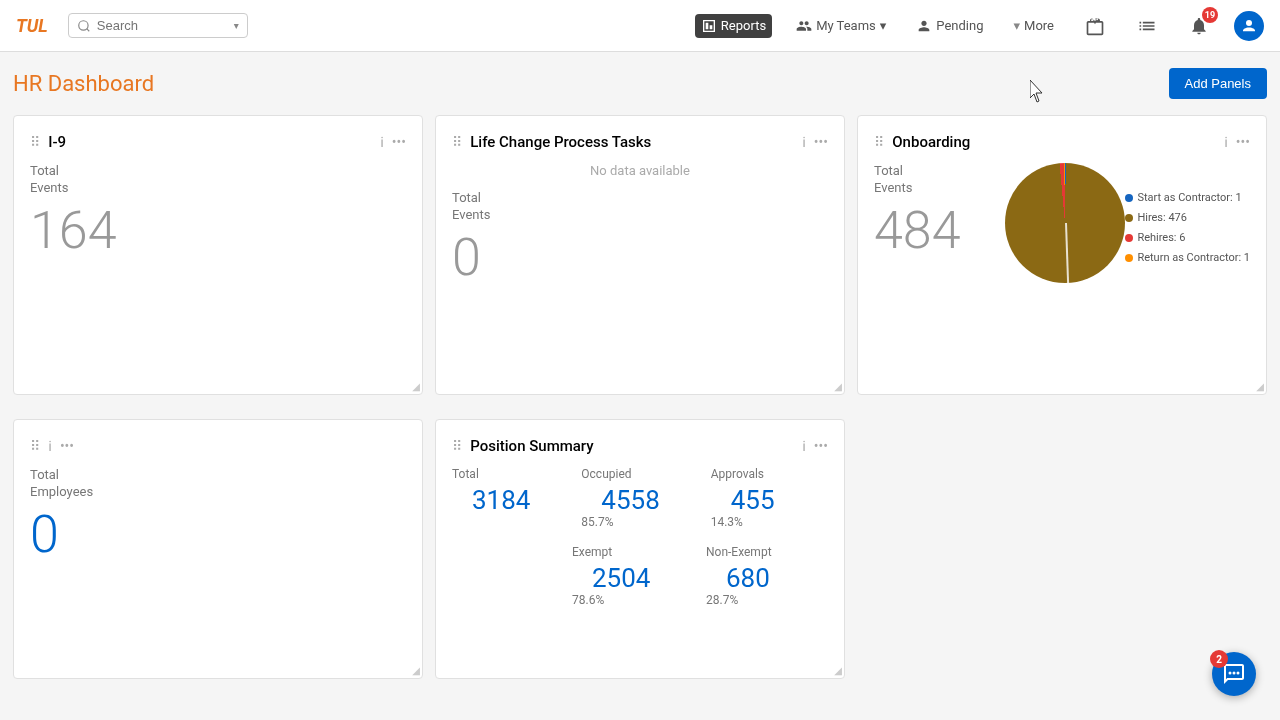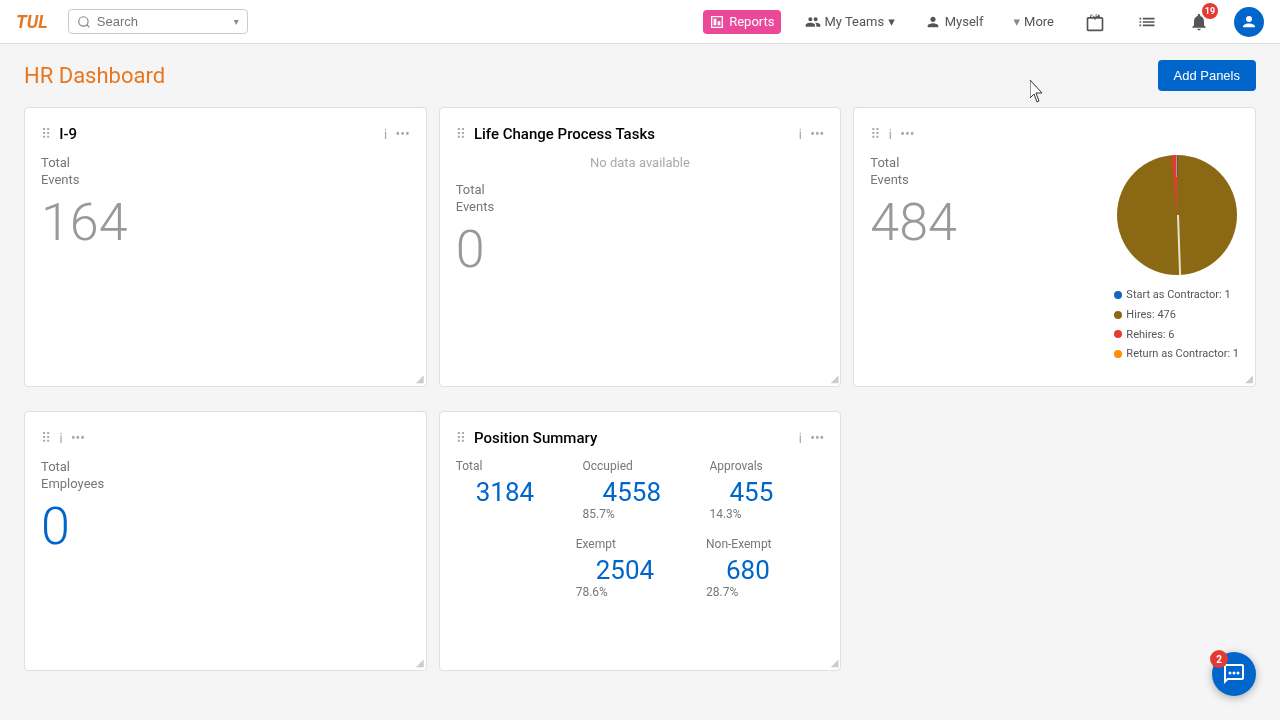--- a/index.html
+++ b/index.html
@@ -5,21 +5,21 @@
     * { box-sizing: border-box; margin: 0; padding: 0; }
     body { font-family: -apple-system, BlinkMacSystemFont, 'Segoe UI', Roboto, sans-serif; background: #f5f5f5; color: #333; overflow-x: hidden; }
 
     
     .navbar {
       background: #fff;
       border-bottom: 1px solid #ddd;
       display: flex;
       align-items: center;
       padding: 16px 16px;
-      height: 44px;
+      height: 52px;
       position: relative;
     }
     .navbar-logo {
       color: #e87722;
       font-weight: bold;
       font-size: 18px;
       margin-right: 20px;
       font-style: italic;
     }
     .navbar-search {
@@ -53,21 +53,21 @@
       display: flex;
       align-items: center;
       gap: 4px;
       font-size: 13px;
       color: #555;
       cursor: pointer;
       padding: 4px 6px;
       border-radius: 4px;
     }
     .nav-item svg { width: 16px; height: 16px; }
-    .nav-item.active { background: #ec4899; color: #fff; border-radius: 4px; }
+    .nav-item.active { background: #404040; color: #fff; border-radius: 4px; }
     .nav-icon-btn {
       width: 34px; height: 34px;
       display: flex; align-items: center; justify-content: center;
       border-radius: 50%;
       cursor: pointer;
       position: relative;
     }
     .badge {
       position: absolute;
       top: -2px; right: -2px;
@@ -84,21 +84,21 @@
       width: 30px; height: 30px;
       border-radius: 50%;
       border: 2px solid #0066cc;
       background: #0066cc;
       display: flex; align-items: center; justify-content: center;
       color: white; font-size: 12px;
       cursor: pointer;
     }
 
     
-    .page-content { padding: 16px 24px; }
+    .page-content { padding: 16px 13px; }
 
     .page-header {
       display: flex;
       align-items: center;
       justify-content: space-between;
       margin-bottom: 16px;
     }
     .page-title {
       font-size: 22px;
       color: #e87722;
@@ -178,21 +178,21 @@
 
     
     .onboarding-content {
       display: flex;
       gap: 12px;
       align-items: flex-start;
     }
     .onboarding-left { flex: 1; }
     .onboarding-right {
       display: flex;
-      flex-direction: column;
+      flex-direction: row;
       align-items: center;
     }
 
     
     .pie-container {
       width: 120px; height: 120px;
       position: relative;
     }
     .pie-legend {
       margin-top: 10px;
@@ -290,21 +290,21 @@
           <path d="M16 11c1.66 0 2.99-1.34 2.99-3S17.66 5 16 5c-1.66 0-3 1.34-3 3s1.34 3 3 3zm-8 0c1.66 0 2.99-1.34 2.99-3S9.66 5 8 5C6.34 5 5 6.34 5 8s1.34 3 3 3zm0 2c-2.33 0-7 1.17-7 3.5V19h14v-2.5c0-2.33-4.67-3.5-7-3.5zm8 0c-.29 0-.62.02-.97.05 1.16.84 1.97 1.97 1.97 3.45V19h6v-2.5c0-2.33-4.67-3.5-7-3.5z"></path>
         </svg>
       <span>My Teams</span>
       <span>▾</span>
     </div>
 
     <div class="nav-item">
       <svg width="16" height="16" viewBox="0 0 24 24" fill="#555">
           <path d="M12 12c2.21 0 4-1.79 4-4s-1.79-4-4-4-4 1.79-4 4 1.79 4 4 4zm0 2c-2.67 0-8 1.34-8 4v2h16v-2c0-2.66-5.33-4-8-4z"></path>
         </svg>
-      <span>Myself</span>
+      <span>Pending</span>
     </div>
 
     <div class="nav-item">
       <span style="color:#888">▾</span>
       <span>More</span>
     </div>
 
     <div class="nav-icon-btn">
       <svg width="20" height="20" viewBox="0 0 24 24" fill="#555">
           <path d="M20 6h-2.18c.07-.23.18-.46.18-.71 0-1.27-1.04-2.29-2.31-2.29C14.73 3 13.5 4.1 12 6.25 10.5 4.1 9.27 3 8.31 3 7.04 3 6 4.02 6 5.29c0 .25.11.48.18.71H4c-1.1 0-2 .9-2 2v13c0 1.1.9 2 2 2h16c1.1 0 2-.9 2-2V8c0-1.1-.9-2-2-2zm-5.31-3c.59 0 1.04.46 1.04 1.04 0 .58-.46 1.04-1.04 1.04-.9 0-1.86-.81-2.62-1.89.55-.12 1.76-.19 2.62-.19zM8.31 4c.86 0 2.07.07 2.62.19C10.17 5.27 9.21 6.08 8.31 6.08c-.58 0-1.04-.46-1.04-1.04C7.27 4.46 7.73 4 8.31 4zM20 21H4V8h6.92L12 9.87 13.08 8H20v13z"></path>
@@ -368,20 +368,21 @@
         <span>Total</span><br>
         <span>Events</span>
       </div>
       <div class="stat-value">0</div>
       <div class="panel-resize-handle">◢</div>
     </div>
 
     <div class="panel">
       <div class="panel-header">
         <span class="panel-drag-icon">⠿</span>
+        <span class="panel-title">Onboarding</span>
         <span class="panel-info-icon">ℹ</span>
         <span class="panel-more-icon">•••</span>
       </div>
       <div class="onboarding-content">
         <div class="onboarding-left">
           <div class="stat-label">
             <span>Total</span><br>
             <span>Events</span>
           </div>
           <div class="stat-value">484</div>

